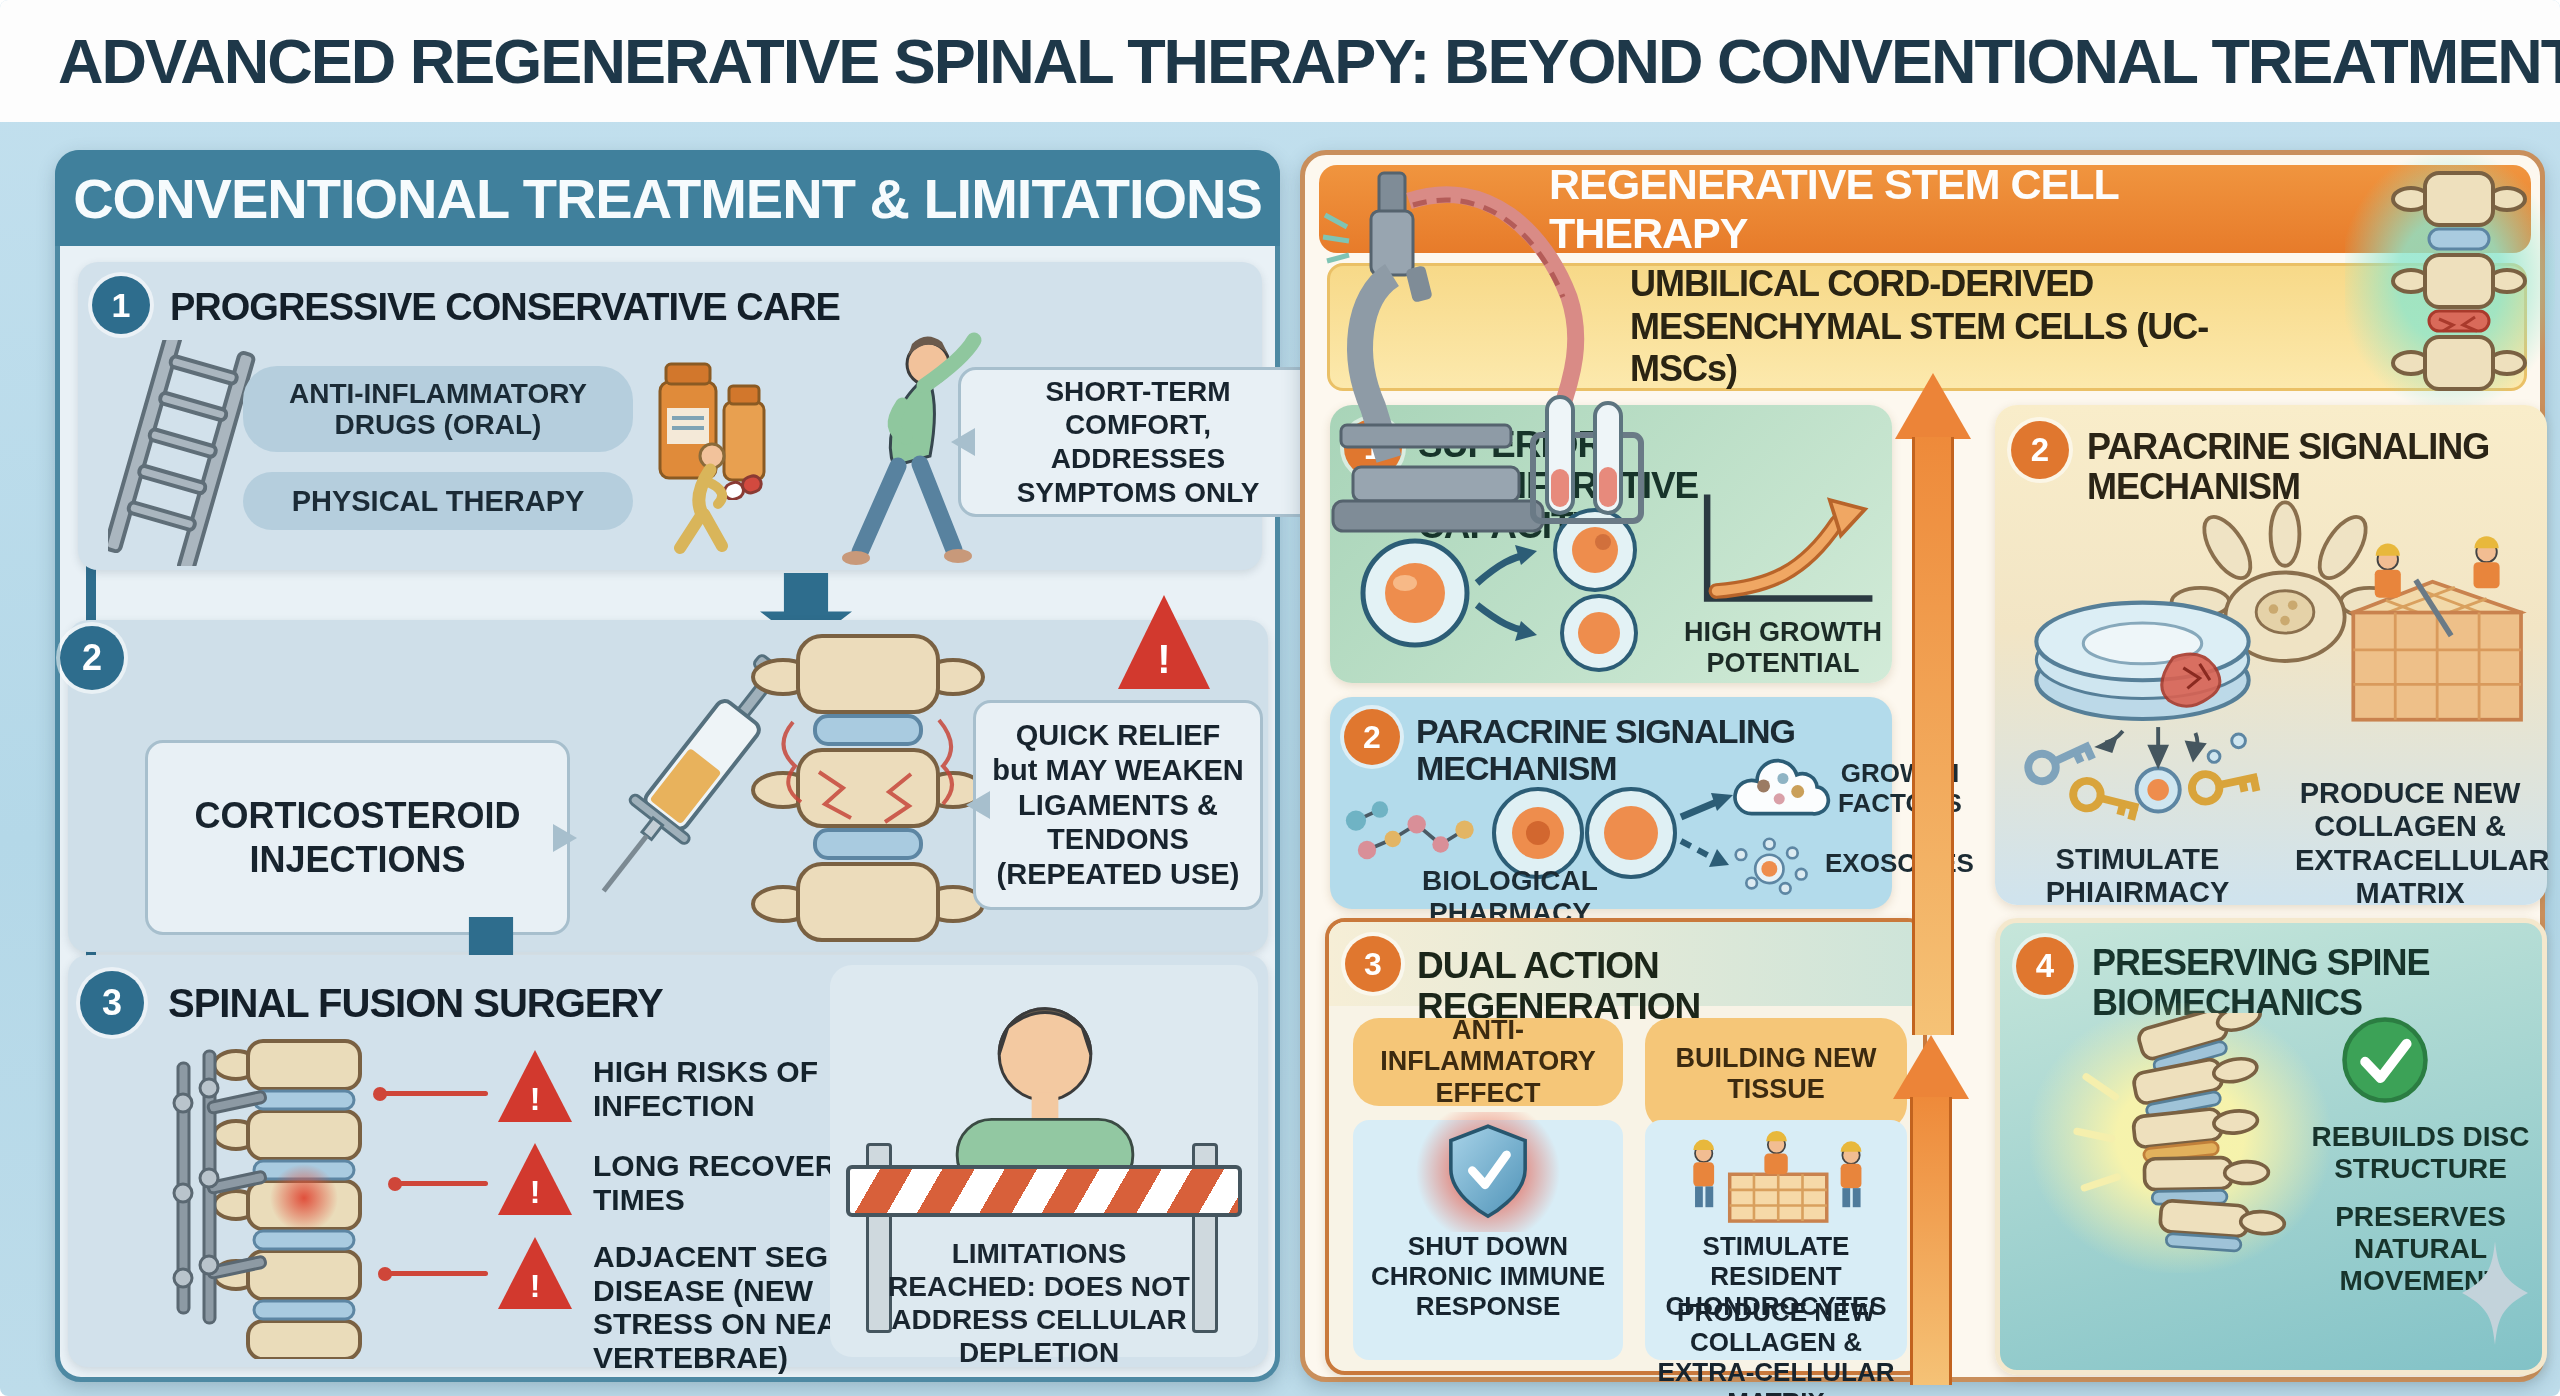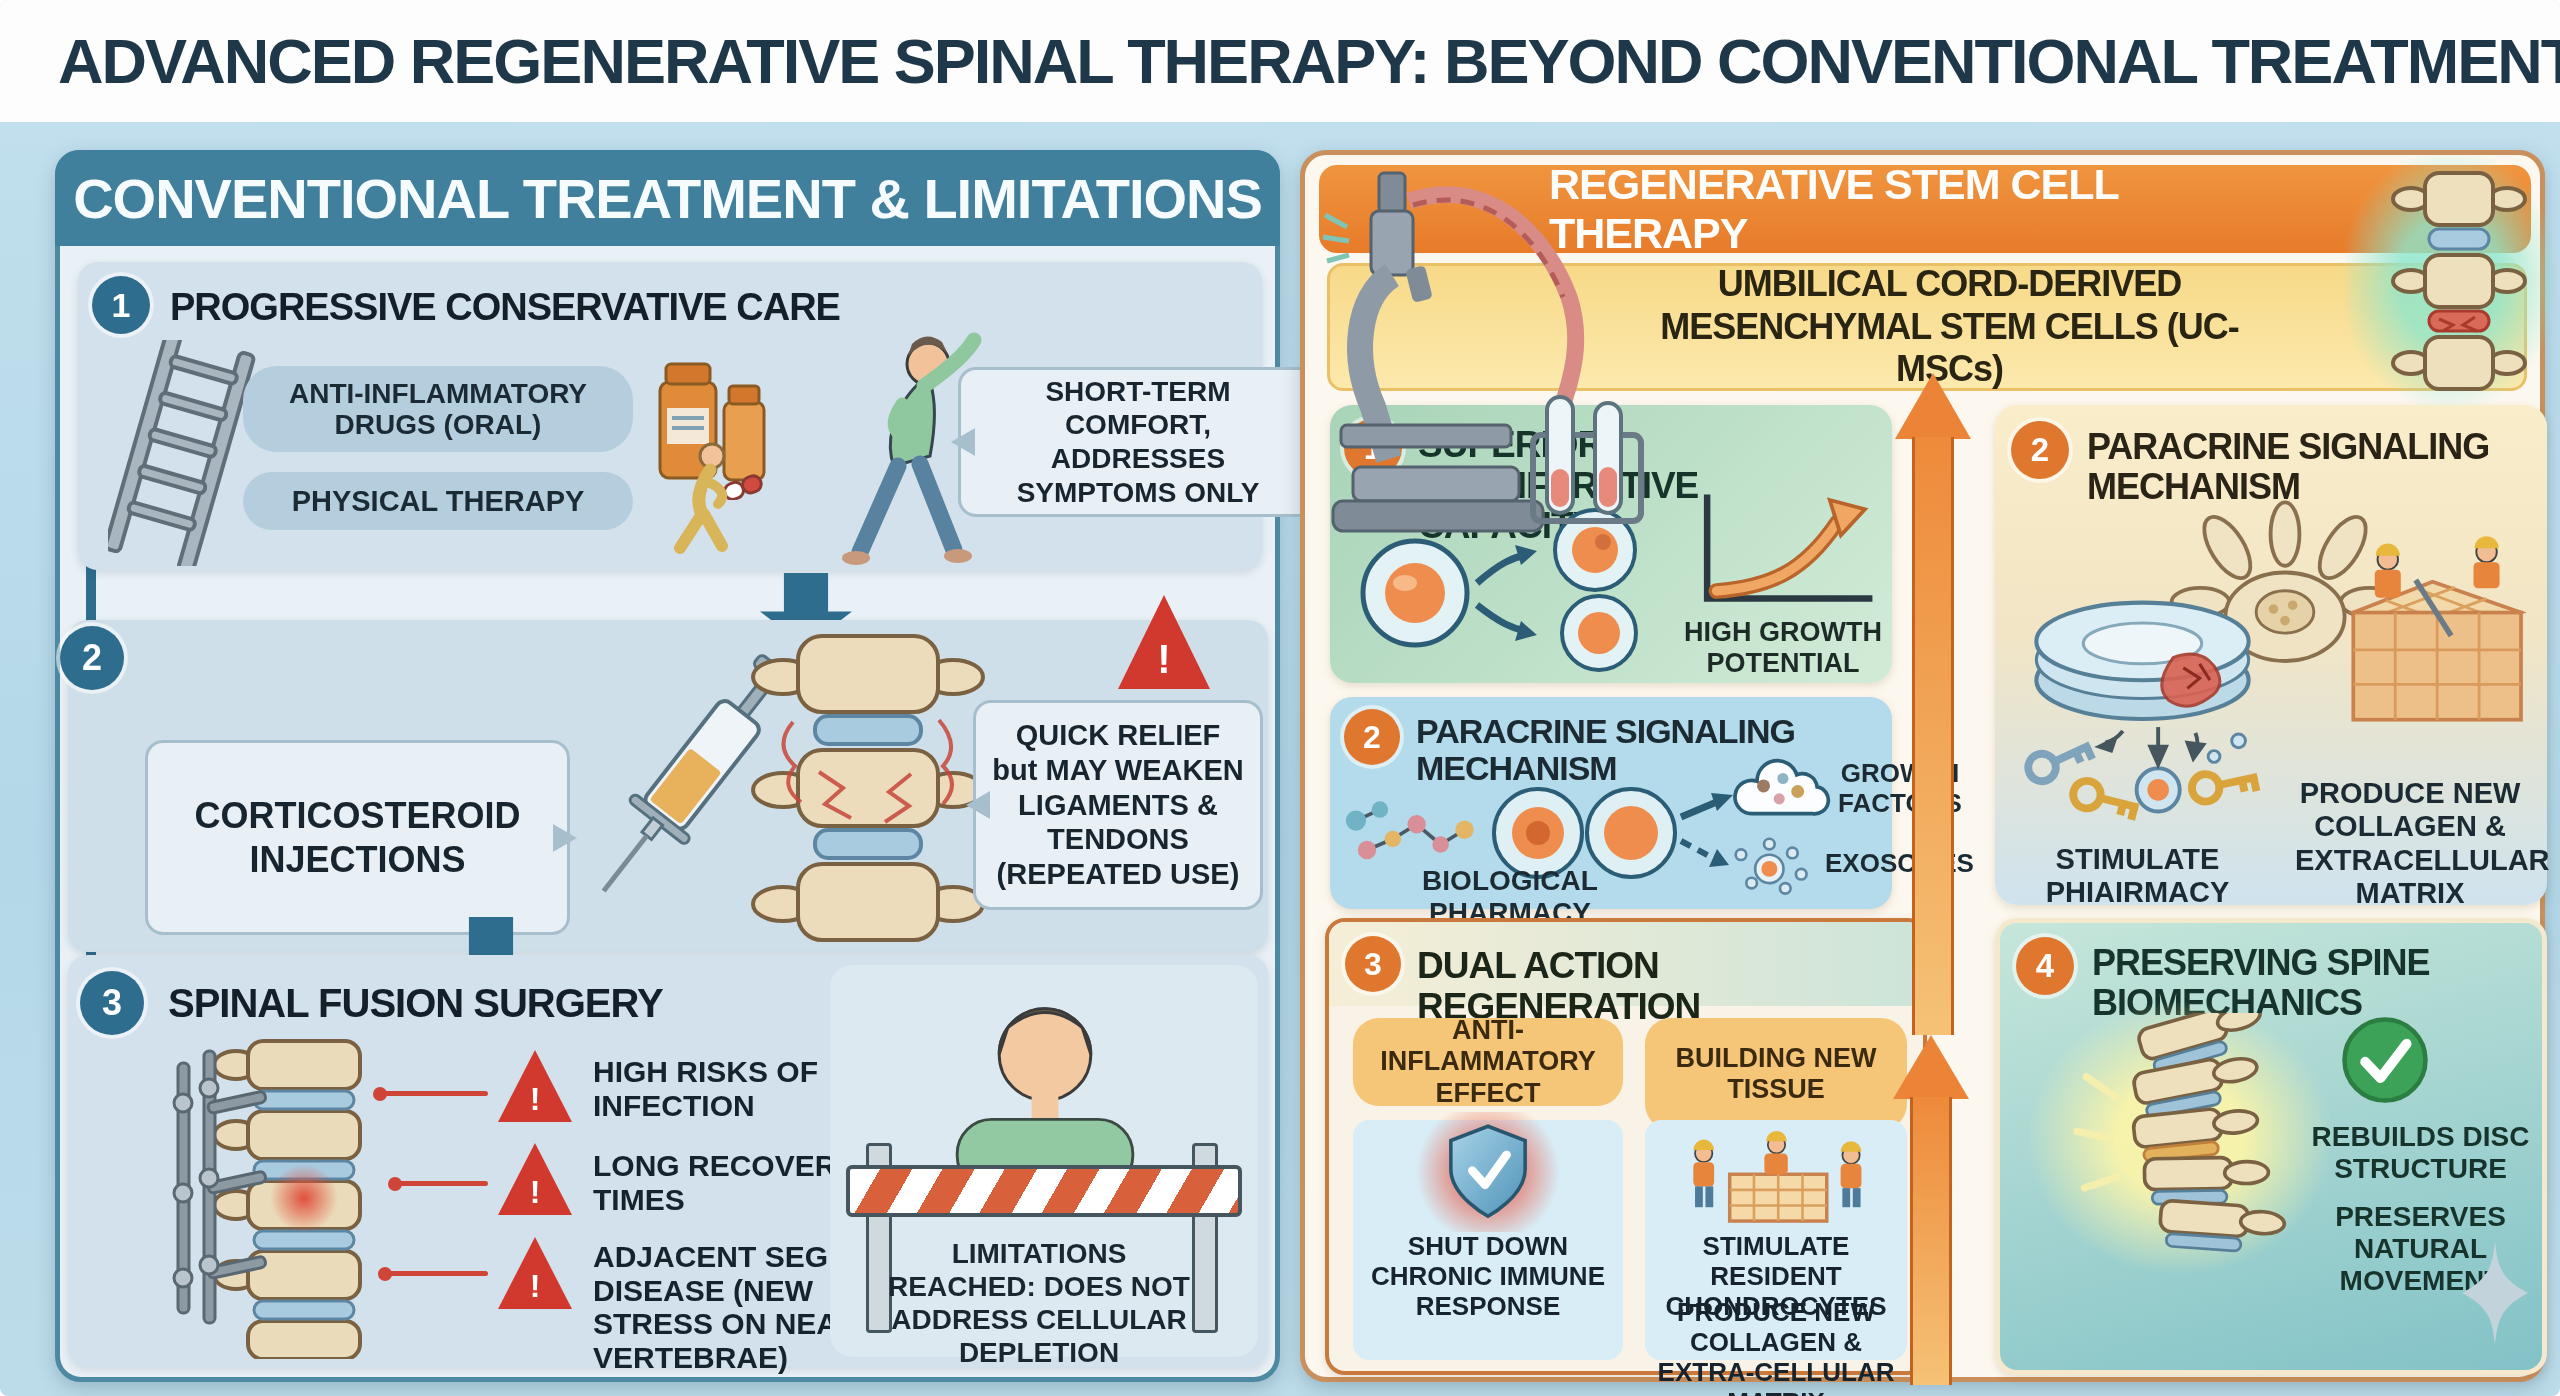--- a/index.html
+++ b/index.html
@@ -39,21 +39,21 @@
 .reddot{width:14px;height:14px;border-radius:50%;background:#cf4639;}
 .barrier-card{background:#dde9f0;border-radius:22px;}
 .barrier-bar{background:repeating-linear-gradient(120deg,#ffffff 0 26px,#d8603a 26px 54px);
   border:4px solid #45565f;border-radius:6px;}
 .post{background:#cfd9de;border:3px solid #45565f;border-radius:4px;}
 .sign-text{font-weight:bold;color:#1a2630;font-size:28px;line-height:1.18;text-align:center;}
 .panel-right{left:1300px;top:150px;width:1245px;height:1232px;background:#fdf8ef;border:5px solid #c98f5c;}
 .rheader{background:linear-gradient(180deg,#f0953f,#e77b2a);border-radius:18px;display:flex;align-items:center;
   justify-content:center;color:#fdfdfc;font-size:43px;font-weight:bold;letter-spacing:-1px;padding-right:210px;padding-left:230px;}
 .rbanner{background:linear-gradient(180deg,#f7d988,#fce9ad);border:3px solid #eac066;border-radius:16px;
-  display:flex;align-items:center;justify-content:center;text-align:center;color:#2a2413;font-weight:bold;
+  display:flex;align-items:center;justify-content:center;text-align:left;color:#2a2413;font-weight:bold;
   font-size:36px;line-height:1.18;padding-left:300px;padding-right:255px;letter-spacing:-1px;}
 .rcard{border-radius:22px;box-shadow:0 3px 10px rgba(120,90,40,.18);}
 .rcard1{background:linear-gradient(135deg,#a8d4b8,#d2ebd8);}
 .rcard2{background:#b3dbeb;}
 .rcard3{background:#f8f3e6;border:4px solid #c9793c;border-radius:20px;}
 .rcard3-strip{background:linear-gradient(90deg,#f6eed6,#cde4d9);border-radius:16px 16px 0 0;}
 .badge{background:#f5c678;border-radius:26px;display:flex;align-items:center;justify-content:center;
   text-align:center;font-weight:bold;color:#3c2a10;font-size:27px;line-height:1.15;padding:6px 10px;}
 .subcard{background:#d8edf6;border-radius:16px;}
 .subtext{font-weight:bold;color:#17242e;font-size:26px;line-height:1.15;text-align:center;}

